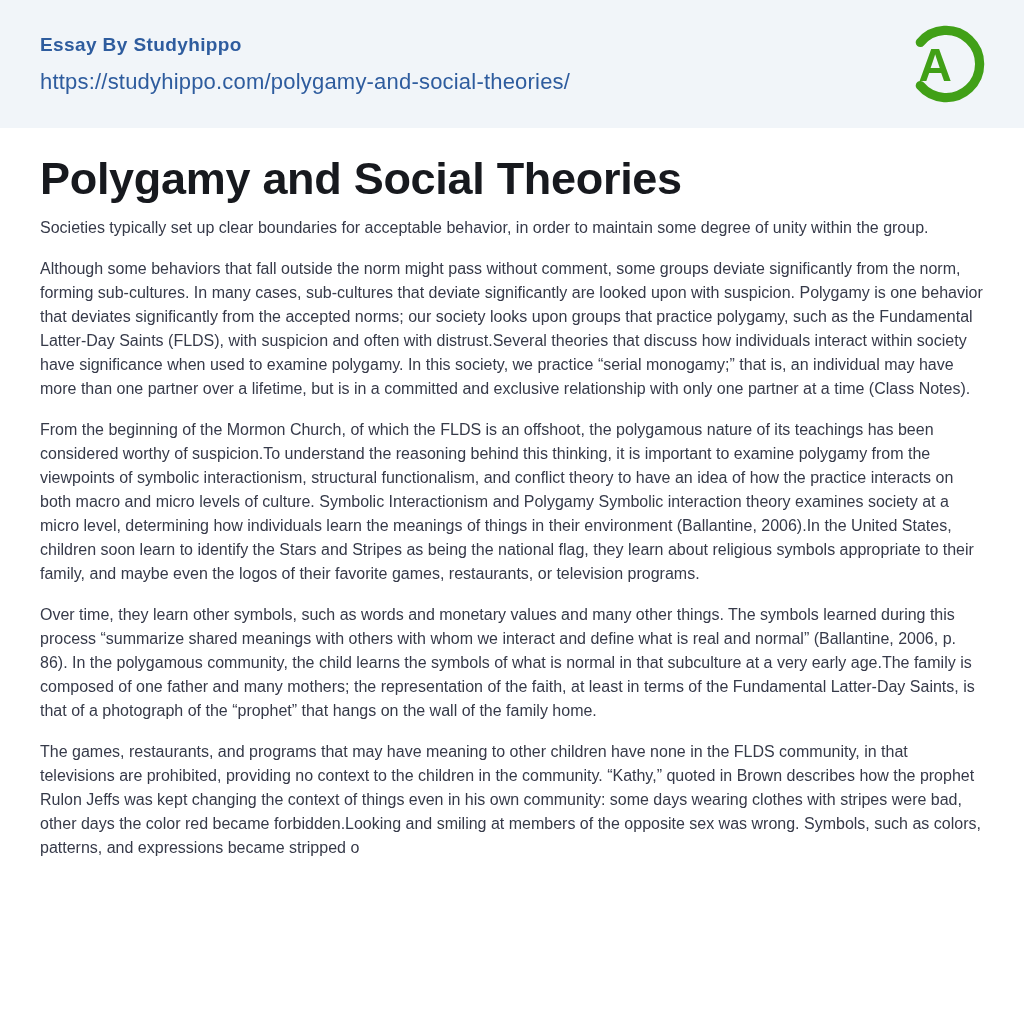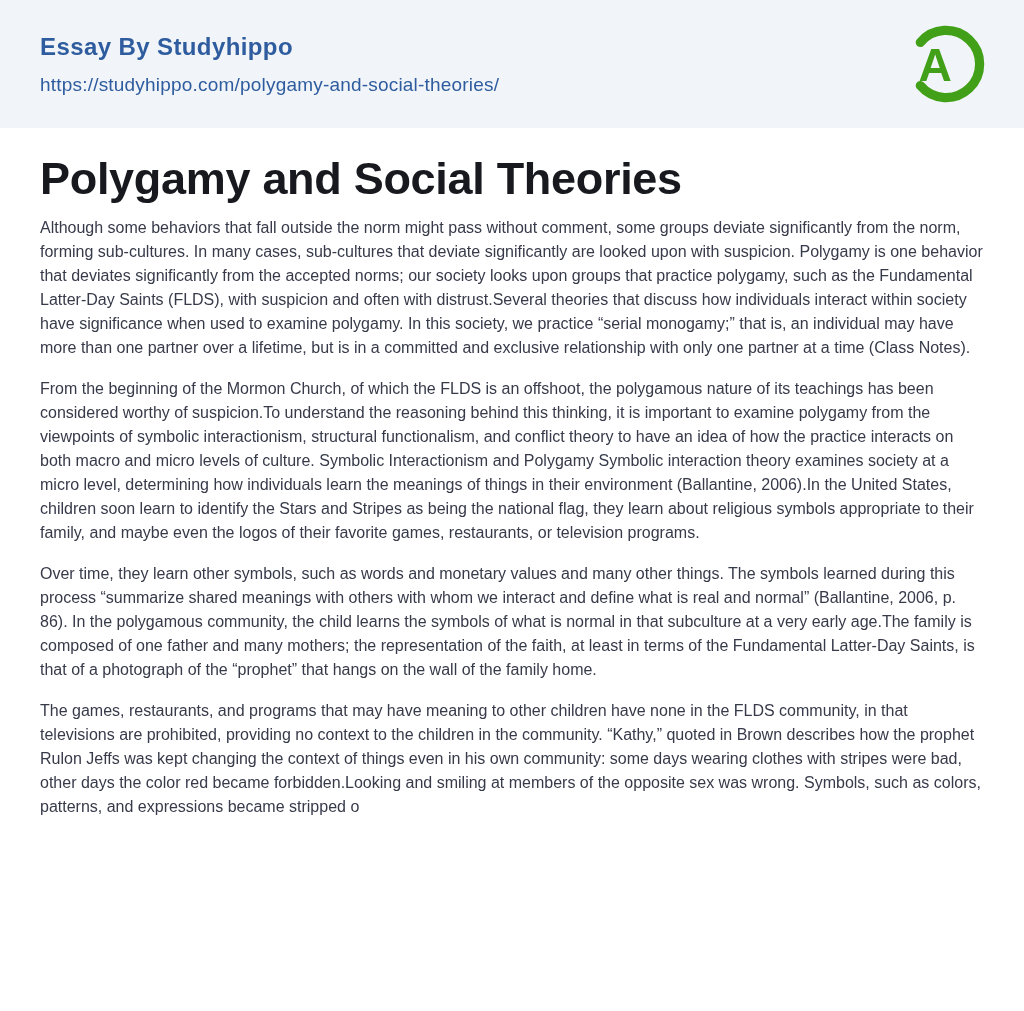--- a/index.html
+++ b/index.html
@@ -13,28 +13,28 @@
   }
   .header {
     height: 128px;
     background: #f1f5f9;
     display: flex;
     justify-content: space-between;
     align-items: center;
     padding: 0 36px 0 40px;
   }
   .header-title {
-    font-size: 24px;
+    font-size: 19px;
     font-weight: bold;
     color: #2e5c9e;
     letter-spacing: 0.4px;
     margin-bottom: 13px;
   }
   .header-url {
-    font-size: 19px;
+    font-size: 22px;
     color: #2e5c9e;
     text-decoration: none;
     letter-spacing: 0.2px;
     display: inline-block;
   }
   .logo { width: 84px; height: 84px; flex: 0 0 auto; }
   .logo svg { width: 84px; height: 84px; display: block; }
   main { padding: 0 40px; }
   h1 {
     font-size: 45px;
@@ -62,17 +62,18 @@
   <div class="logo">
     <svg viewBox="0 0 100 100" aria-hidden="true">
       <path d="M 19.4 24.3 A 40 40 0 1 1 19.4 75.7" fill="none" stroke="#41a017" stroke-width="11" stroke-linecap="round"></path>
       <text x="37" y="70" text-anchor="middle" font-family="Liberation Sans, sans-serif" font-size="55" font-weight="600" fill="#41a017">A</text>
     </svg>
   </div>
 </header>
 
 <main>
   <h1>Polygamy and Social Theories</h1>
+  <p class="body-para">Societies typically set up clear boundaries for acceptable behavior, in order to maintain some degree of unity within the group.</p>
   <p class="body-para">Although some behaviors that fall outside the norm might pass without comment, some groups deviate significantly from the norm, forming sub-cultures. In many cases, sub-cultures that deviate significantly are looked upon with suspicion. Polygamy is one behavior that deviates significantly from the accepted norms; our society looks upon groups that practice polygamy, such as the Fundamental Latter-Day Saints (FLDS), with suspicion and often with distrust.Several theories that discuss how individuals interact within society have significance when used to examine polygamy. In this society, we practice “serial monogamy;” that is, an individual may have more than one partner over a lifetime, but is in a committed and exclusive relationship with only one partner at a time (Class Notes).</p>
   <p class="body-para">From the beginning of the Mormon Church, of which the FLDS is an offshoot, the polygamous nature of its teachings has been considered worthy of suspicion.To understand the reasoning behind this thinking, it is important to examine polygamy from the viewpoints of symbolic interactionism, structural functionalism, and conflict theory to have an idea of how the practice interacts on both macro and micro levels of culture. Symbolic Interactionism and Polygamy Symbolic interaction theory examines society at a micro level, determining how individuals learn the meanings of things in their environment (Ballantine, 2006).In the United States, children soon learn to identify the Stars and Stripes as being the national flag, they learn about religious symbols appropriate to their family, and maybe even the logos of their favorite games, restaurants, or television programs.</p>
   <p class="body-para">Over time, they learn other symbols, such as words and monetary values and many other things. The symbols learned during this process “summarize shared meanings with others with whom we interact and define what is real and normal” (Ballantine, 2006, p. 86). In the polygamous community, the child learns the symbols of what is normal in that subculture at a very early age.The family is composed of one father and many mothers; the representation of the faith, at least in terms of the Fundamental Latter-Day Saints, is that of a photograph of the “prophet” that hangs on the wall of the family home.</p>
   <p class="body-para">The games, restaurants, and programs that may have meaning to other children have none in the FLDS community, in that televisions are prohibited, providing no context to the children in the community. “Kathy,” quoted in Brown describes how the prophet Rulon Jeffs was kept changing the context of things even in his own community: some days wearing clothes with stripes were bad, other days the color red became forbidden.Looking and smiling at members of the opposite sex was wrong. Symbols, such as colors, patterns, and expressions became stripped o</p>
 </main>
 
 </body></html>

